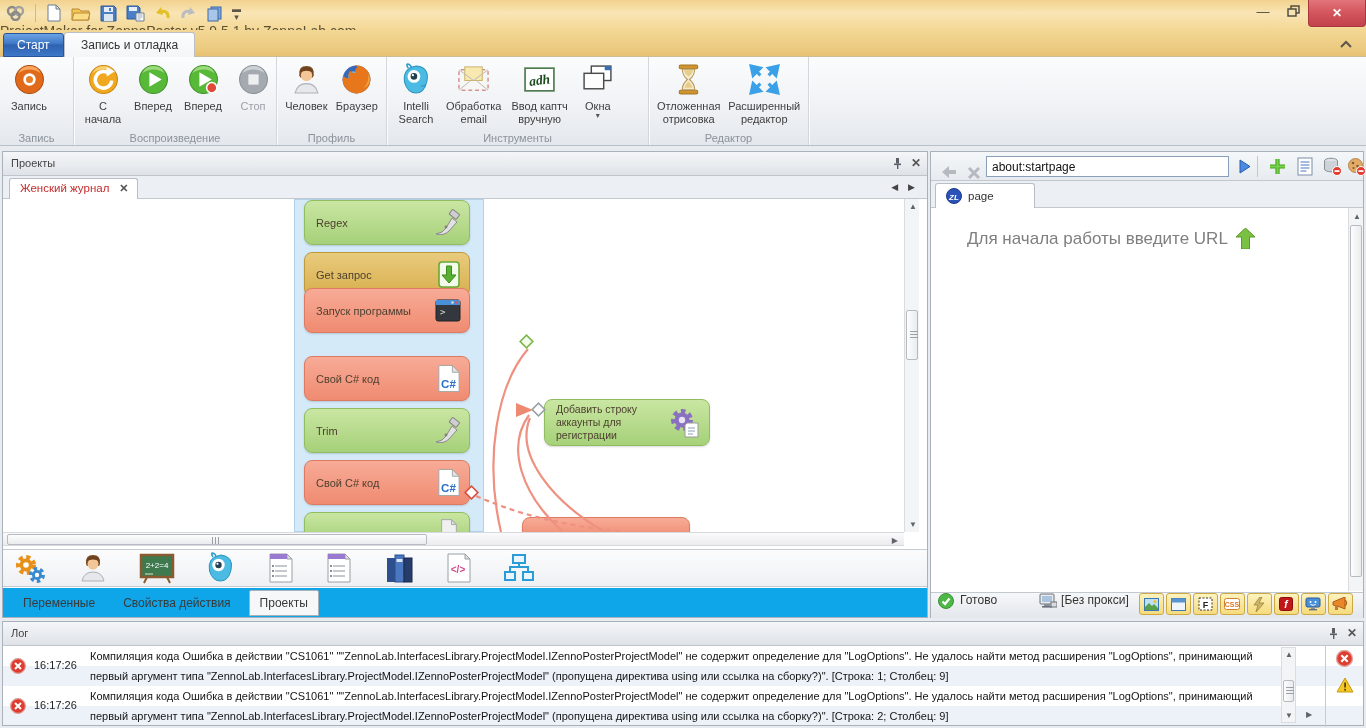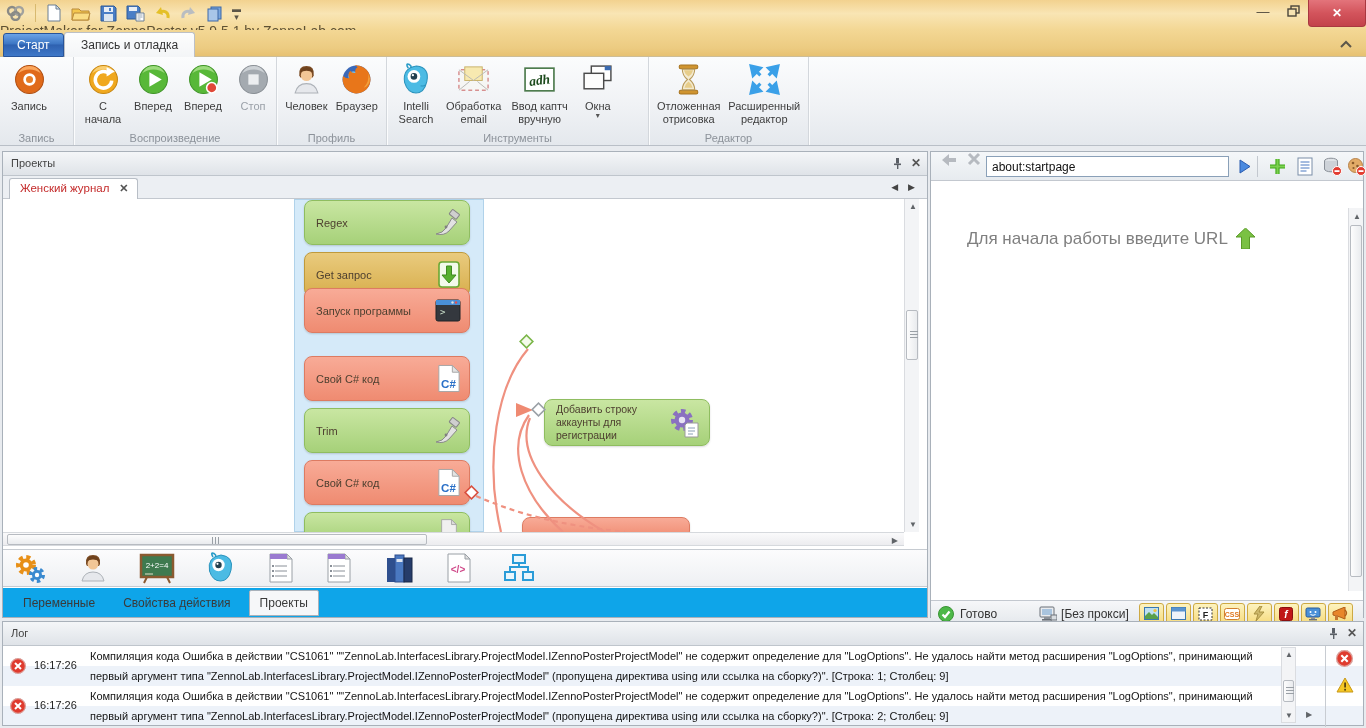--- a/index.html
+++ b/index.html
@@ -70,28 +70,28 @@
   .grip-v { position:absolute; left:3px; top:50%; margin-top:-4px; width:8px; height:8px; background:repeating-linear-gradient(180deg,#9aa0a6 0 1px,transparent 1px 3px); }
   .grip-h { position:absolute; top:2px; left:50%; margin-left:-5px; width:9px; height:7px; background:repeating-linear-gradient(90deg,#9aa0a6 0 1px,transparent 1px 3px); }
 
   .proj-toolbar { position:absolute; left:0; top:397px; width:924px; height:38px; background:linear-gradient(180deg,#fcfcfd,#eef0f3);
     border-top:1px solid #c6cbd1; border-bottom:1px solid #c6cbd1; display:flex; align-items:center; gap:30px; padding-left:10px; }
   .proj-bottomtabs { position:absolute; left:0; top:436px; width:924px; height:29px; background:#0ea5e9; display:flex; align-items:center; gap:8px; padding-left:10px; font-size:12px; color:#3a3a3a; }
   .pb-tab { padding:5px 10px; }
   .pb-tab.active { background:#f6f7f9; border:1px solid #a9b1ba; border-radius:2px 2px 0 0; }
 
   
-  .br-toolbar { position:relative; height:29px; background:linear-gradient(180deg,#f5f7f9,#e7ebef); border-bottom:1px solid #c3c8cf; display:flex; align-items:flex-start; padding:0 4px; }
+  .br-toolbar { position:relative; height:29px; background:linear-gradient(180deg,#f5f7f9,#e7ebef); border-bottom:1px solid #c3c8cf; display:flex; align-items:flex-end; padding:0 4px; }
   .addr { position:absolute; left:55px; top:4px; width:243px; height:21px; border:1px solid #8aa0b8; font-size:12px; font-family:"Liberation Sans",sans-serif; padding:0 5px; color:#111; background:#fff; }
   .br-tabstrip { position:relative; height:27px; background:#eceff3; border-bottom:1px solid #c3c8cf; }
   .br-tab { position:absolute; left:4px; top:2px; height:25px; min-width:100px; background:#fff; border:1px solid #b8bec6; border-bottom:none; border-radius:3px 3px 0 0; display:flex; align-items:center; gap:6px; padding:0 10px; font-size:11.5px; color:#333; }
   .br-content { position:absolute; left:0; top:56px; width:432px; height:383px; background:#fff; }
   .br-msg { position:absolute; left:36px; top:20px; font-size:17px; color:#7f7f7f; display:flex; align-items:center; gap:8px; }
   .br-vscroll { position:absolute; right:0; top:0; width:15px; height:383px; background:#f3f4f6; border-left:1px solid #dadce0; }
-  .br-status { position:absolute; left:0; top:440px; width:432px; height:26px; background:linear-gradient(180deg,#f6f7f9,#e3e7eb); border-top:1px solid #c3c8cf; display:flex; align-items:center; padding:0 7px; font-size:12px; color:#333;margin-top:8px; }
+  .br-status { position:absolute; left:0; top:440px; width:432px; height:26px; background:linear-gradient(180deg,#f6f7f9,#e3e7eb); border-top:1px solid #c3c8cf; display:flex; padding:0 7px; font-size:12px; color:#333; }
   .toggle { width:25px; height:22px; border:1px solid #cda943; border-radius:3px; background:linear-gradient(180deg,#fdf3c0,#f6da7c); display:flex; align-items:center; justify-content:center; margin-left:2px; }
 
   
   .log-body { position:absolute; left:0; top:24px; width:1360px; height:79px;
     background:repeating-linear-gradient(180deg,#ffffff 0 20px,#edf2f9 20px 40px); }
   .log-row { position:absolute; left:0; width:1270px; height:40px; }
   .log-time { position:absolute; left:31px; top:13px; font-size:11px; color:#222; }
   .log-msg { position:absolute; left:87px; top:0; width:1185px; font-size:11px; line-height:20px; color:#141414; }
   .log-vscroll { position:absolute; left:1278px; top:25px; width:15px; height:76px; background:#f3f4f6; border:1px solid #dadce0; }
   .log-side { position:absolute; left:1322px; top:24px; width:38px; height:81px; border-left:1px solid #c8ccd2; display:flex; flex-direction:column; align-items:center; gap:10px; padding-top:4px; }
@@ -550,20 +550,29 @@
     <svg class="abs" style="left:416px;top:5px" width="19" height="19" viewBox="0 0 19 19">
         <circle cx="8.5" cy="8.5" r="7" fill="#e2ab67" stroke="#b8824a"></circle>
         <circle cx="6" cy="6" r="1.3" fill="#8a5a2a"></circle>
         <circle cx="10.5" cy="9" r="1.3" fill="#8a5a2a"></circle>
         <circle cx="6.5" cy="11" r="1.1" fill="#8a5a2a"></circle>
         <circle cx="14" cy="14" r="4.5" fill="#e23b30" stroke="#fff"></circle>
         <rect x="11.5" y="13.2" width="5" height="1.8" fill="#fff"></rect>
       </svg>
   </div>
 
+  <div class="br-tabstrip">
+    <div class="br-tab">
+      <svg width="16" height="16" viewBox="0 0 16 16">
+          <circle cx="8" cy="8" r="7.5" fill="#2a52b8" stroke="#1a3a8a"></circle>
+          <text x="8" y="11.5" text-anchor="middle" font-size="8" font-weight="bold" font-style="italic" fill="#fff">ZL</text>
+        </svg>
+      <span>page</span>
+    </div>
+  </div>
 
   <div class="br-content">
     <div class="br-msg">
       <span>Для начала работы введите URL</span>
       <svg width="19" height="21" viewBox="0 0 19 21">
           <polygon points="9.5,0 19,9 13.5,9 13.5,21 5.5,21 5.5,9 0,9" fill="#7ac143" stroke="#5a9a28"></polygon>
         </svg>
     </div>
     <div class="br-vscroll">
       <span class="sc-arrow" style="left:4px;top:4px">▲</span>

